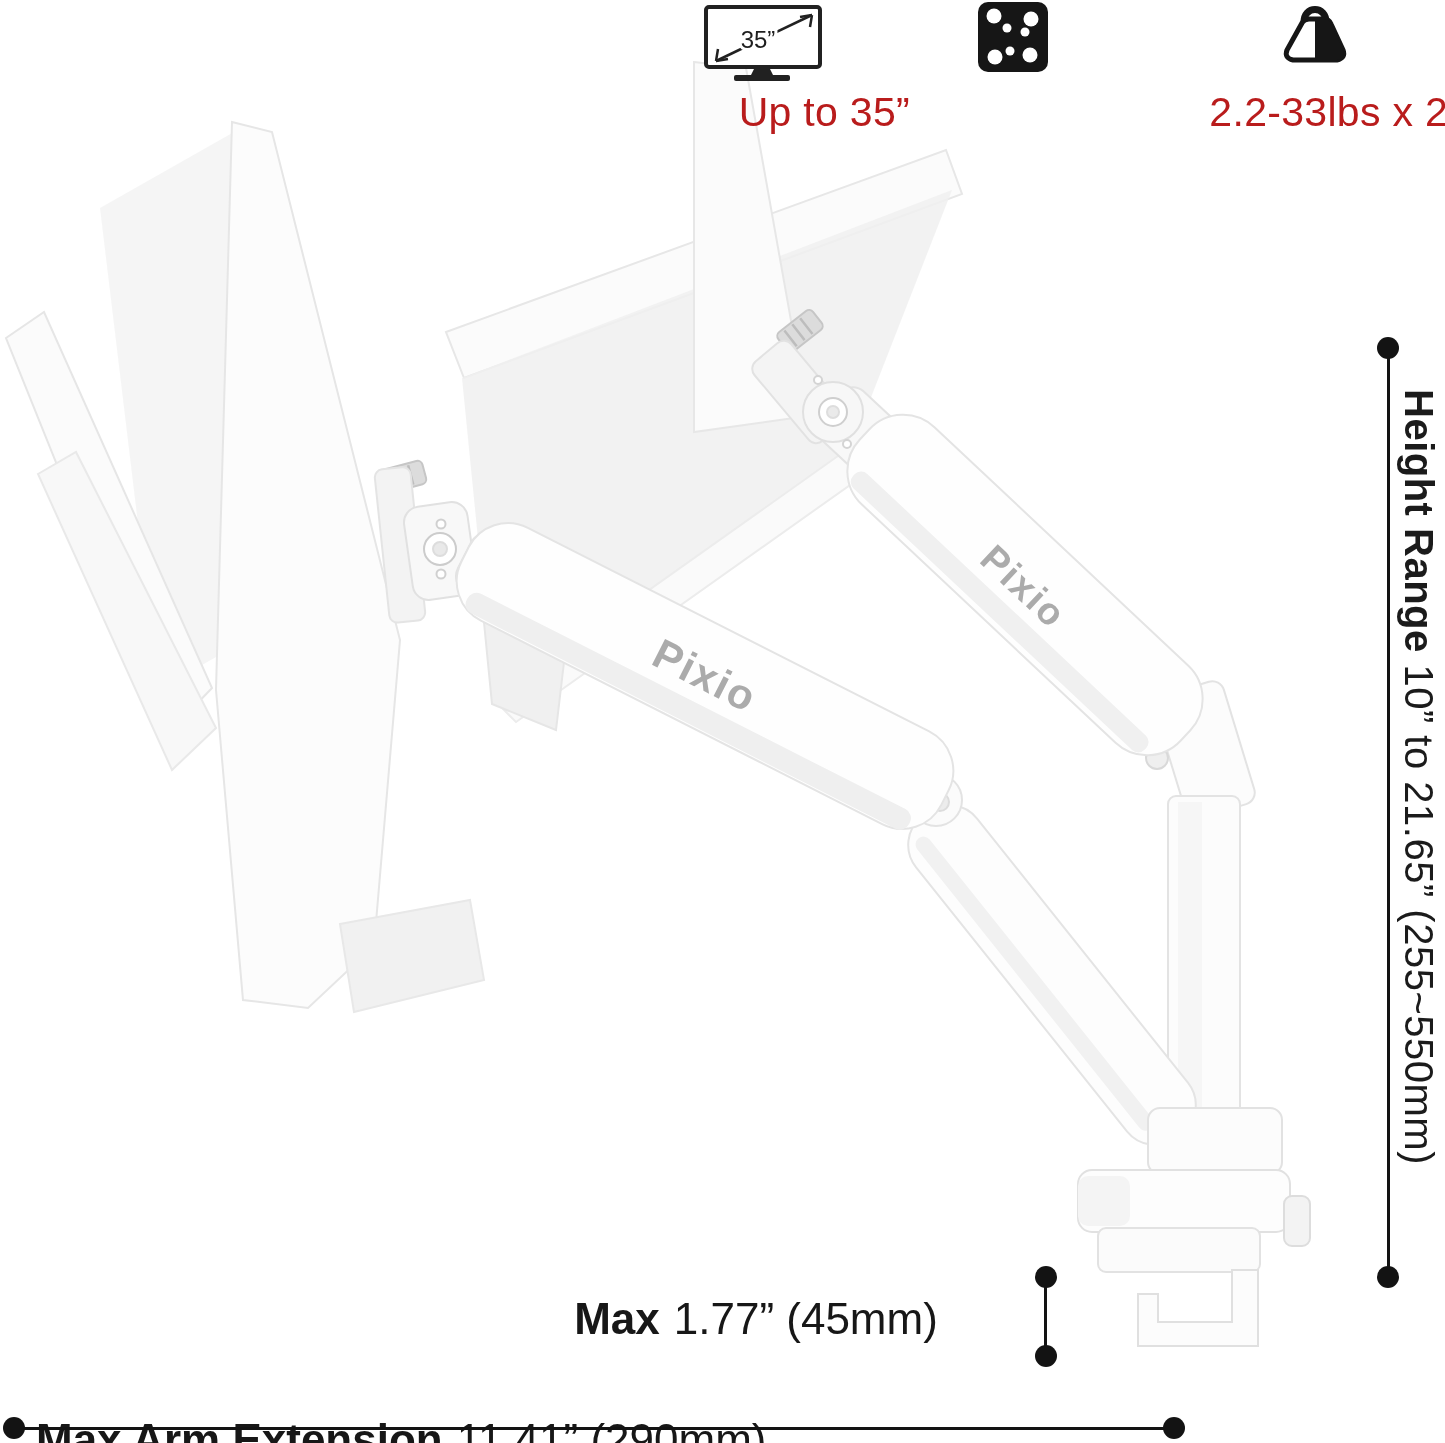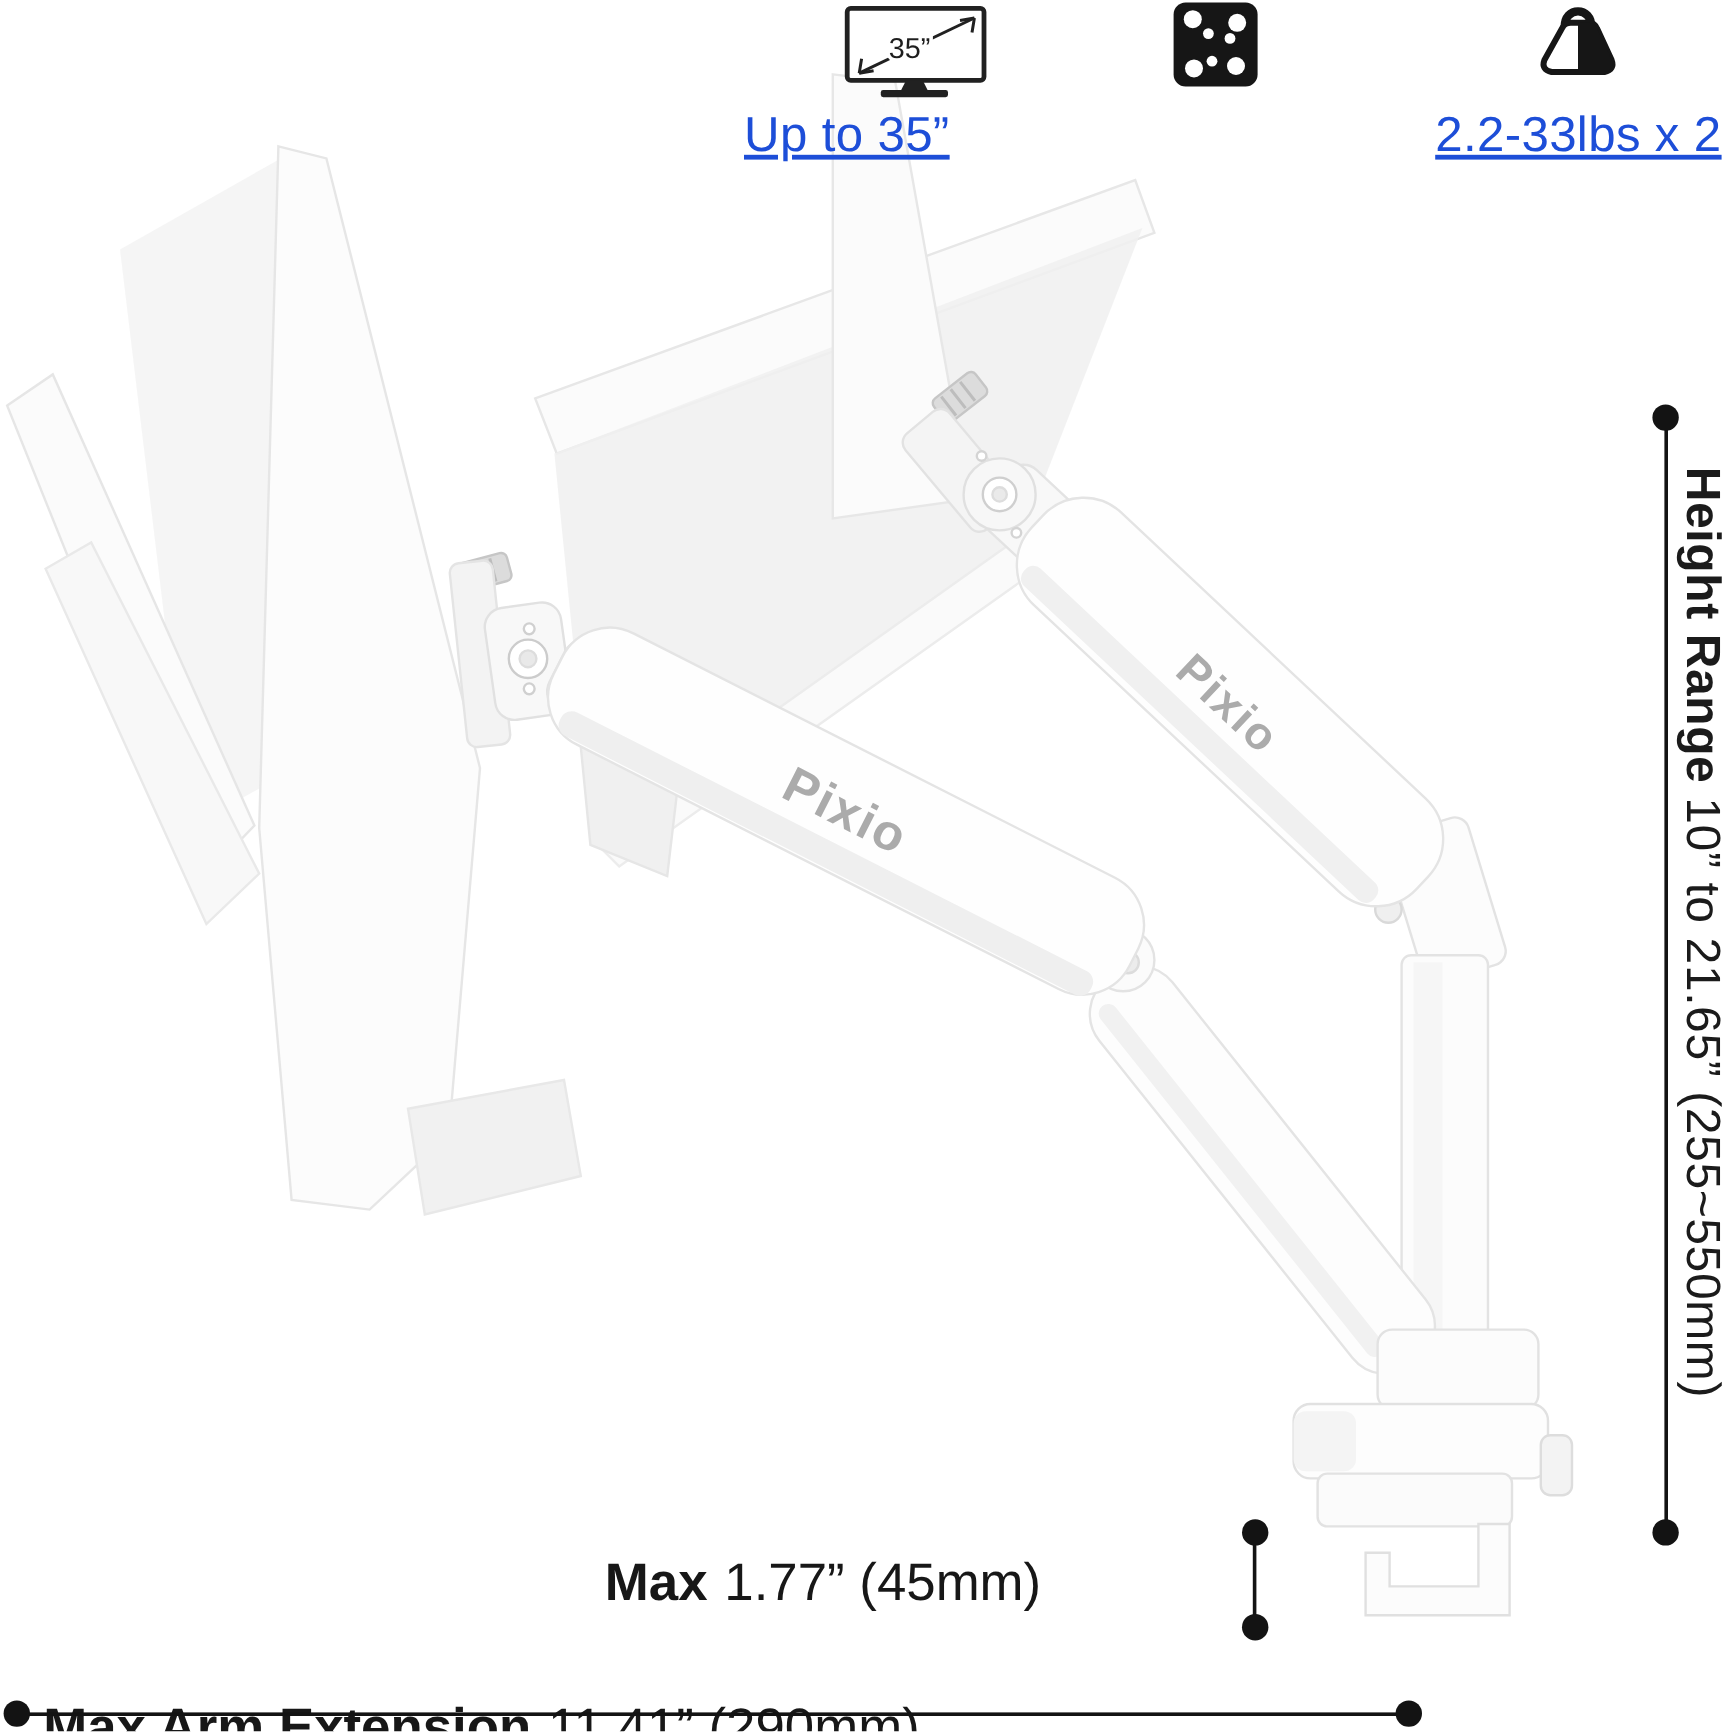--- a/index.html
+++ b/index.html
@@ -1,19 +1,19 @@
 <!DOCTYPE html>
 <html><head>
 <meta charset="utf-8">
 <style>
   html,body{margin:0;padding:0;background:#ffffff;}
   .canvas{position:relative;width:1445px;height:1443px;background:#ffffff;overflow:hidden;
           font-family:"Liberation Sans","DejaVu Sans",sans-serif;}
   .abs{position:absolute;}
-  .lbl{font-size:41px;color:#1d4ed8;letter-spacing:.3px;text-align:left;white-space:nowrap;line-height:1.2;text-decoration:underline;}
+  .lbl{font-size:41px;color:#b91c1c;letter-spacing:.3px;text-align:right;white-space:nowrap;line-height:1.2;}
   .vesa-lines{line-height:61px;}
   .dim{font-size:44px;color:#171717;white-space:nowrap;}
   .dim b{font-weight:700;}
   .dim .gap{display:inline-block;width:14px;}
   .dot{width:22px;height:22px;border-radius:50%;background:#131313;}
   .vline{width:3px;background:#131313;}
   .hline{height:3px;background:#131313;}
   .vert{writing-mode:vertical-rl;text-orientation:mixed;font-size:40px;color:#1b1b1b;
         letter-spacing:.5px;white-space:nowrap;}
   .vert b{font-weight:700;}
@@ -147,21 +147,21 @@
   <div class="abs lbl" style="left:1196px;top:88px;width:252px;">2.2-33lbs x 2</div>
 
   <div class="abs vline" style="left:1387px;top:348px;height:929px;"></div>
   <div class="abs dot" style="left:1377px;top:337px;"></div>
   <div class="abs dot" style="left:1377px;top:1266px;"></div>
   <div class="abs vert" style="left:1396px;top:389px;">
     <b>Height Range</b>
     <span>10” to 21.65” (255~550mm)</span>
   </div>
 
-  <div class="abs dim" style="left:504px;top:1294px;width:552px;text-align:left;">
+  <div class="abs dim" style="left:480px;top:1294px;width:552px;text-align:center;">
     <b>Max</b><span class="gap"></span><span>1.77” (45mm)</span>
   </div>
   <div class="abs vline" style="left:1044px;top:1277px;height:79px;"></div>
   <div class="abs dot" style="left:1035px;top:1266px;"></div>
   <div class="abs dot" style="left:1035px;top:1345px;"></div>
 
   <div class="abs dim" style="left:36px;top:1415px;">
     <b>Max Arm Extension</b><span class="gap"></span><span>11.41” (290mm)</span>
   </div>
   <div class="abs hline" style="left:14px;top:1427px;width:1160px;"></div>

